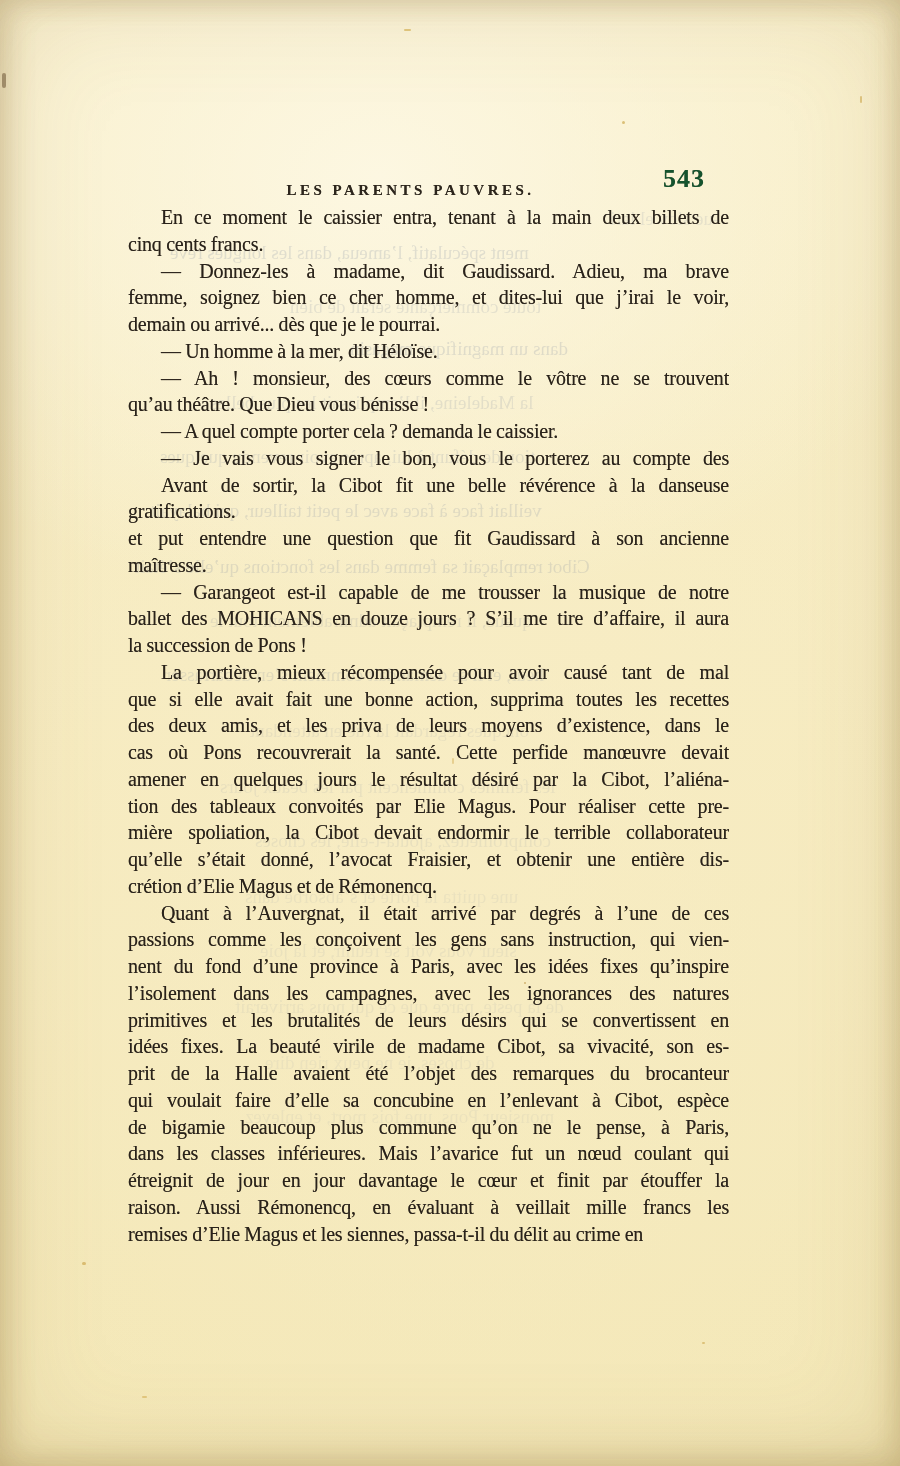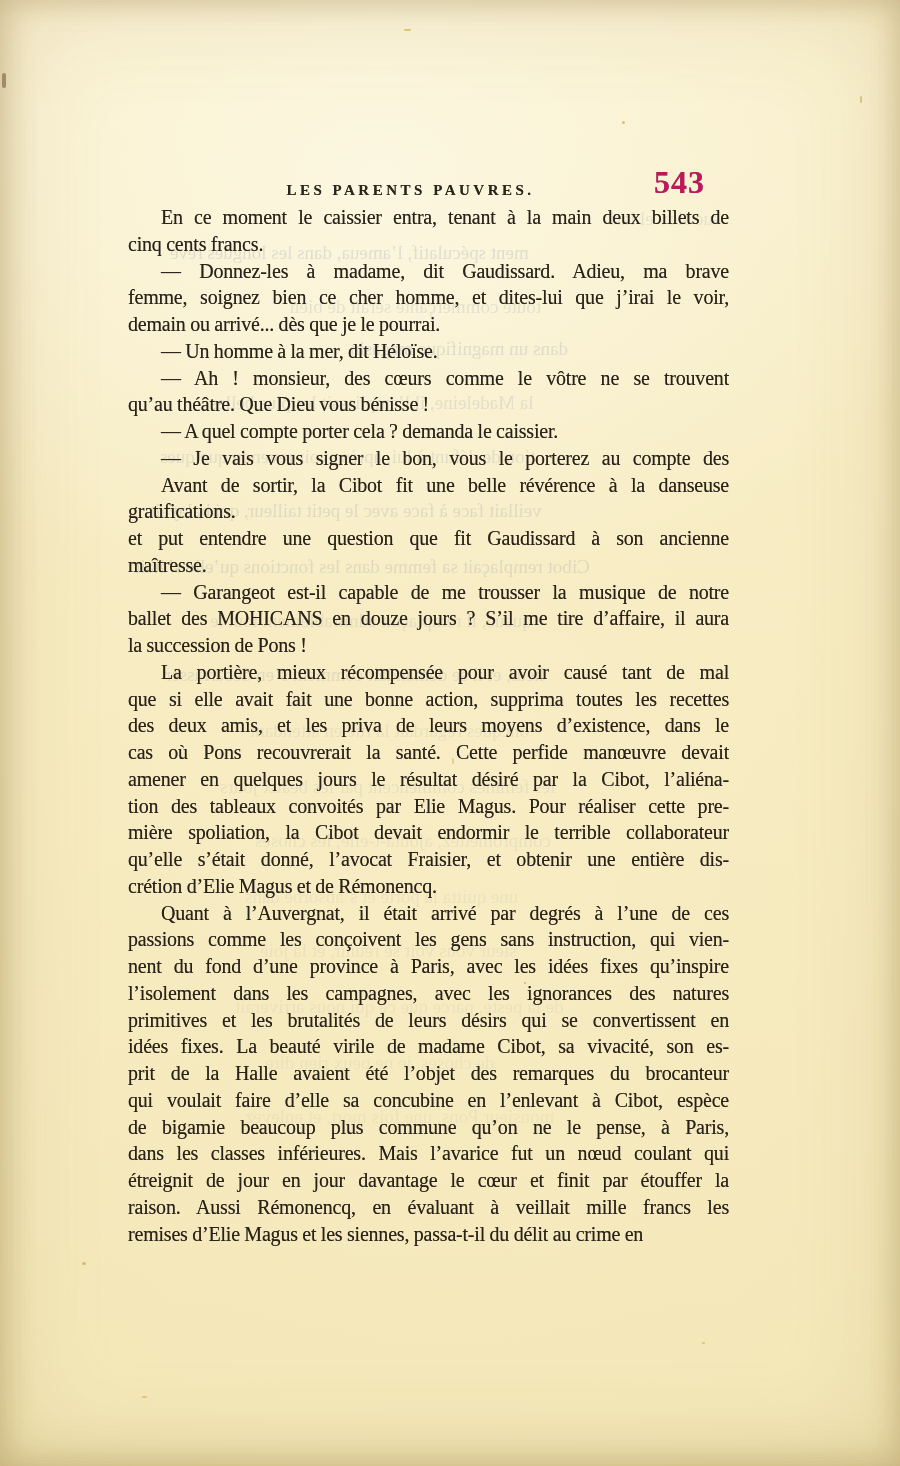--- a/index.html
+++ b/index.html
@@ -24,21 +24,21 @@
   
   .header{position:absolute;left:110px;top:168px;width:601px;height:34px;}
   .running-title{
     position:absolute;left:0;right:0;top:6px;text-align:center;
     font-size:15px;font-weight:bold;letter-spacing:3.5px;color:#2c251c;
     text-shadow:0 0 0.4px rgba(44,37,28,0.55);
     margin-top:8px;
   }
   .page-number{
     position:absolute;right:6px;top:-4px;
-    font-size:32px;font-weight:bold;letter-spacing:1px;color:#be185d;
+    font-size:26px;font-weight:bold;letter-spacing:1px;color:#14532d;
     text-shadow:0 0 0.4px rgba(41,34,26,0.5);
   }
   
   .body-block{
     position:absolute;left:128px;top:204px;width:601px;
     color:#29221a;font-size:20px;letter-spacing:-0.2px;word-spacing:-0.3px;
     text-shadow:0 0 0.45px rgba(41,34,26,0.55);
   }
   .line{
     height:26.75px;line-height:26.75px;overflow:hidden;

